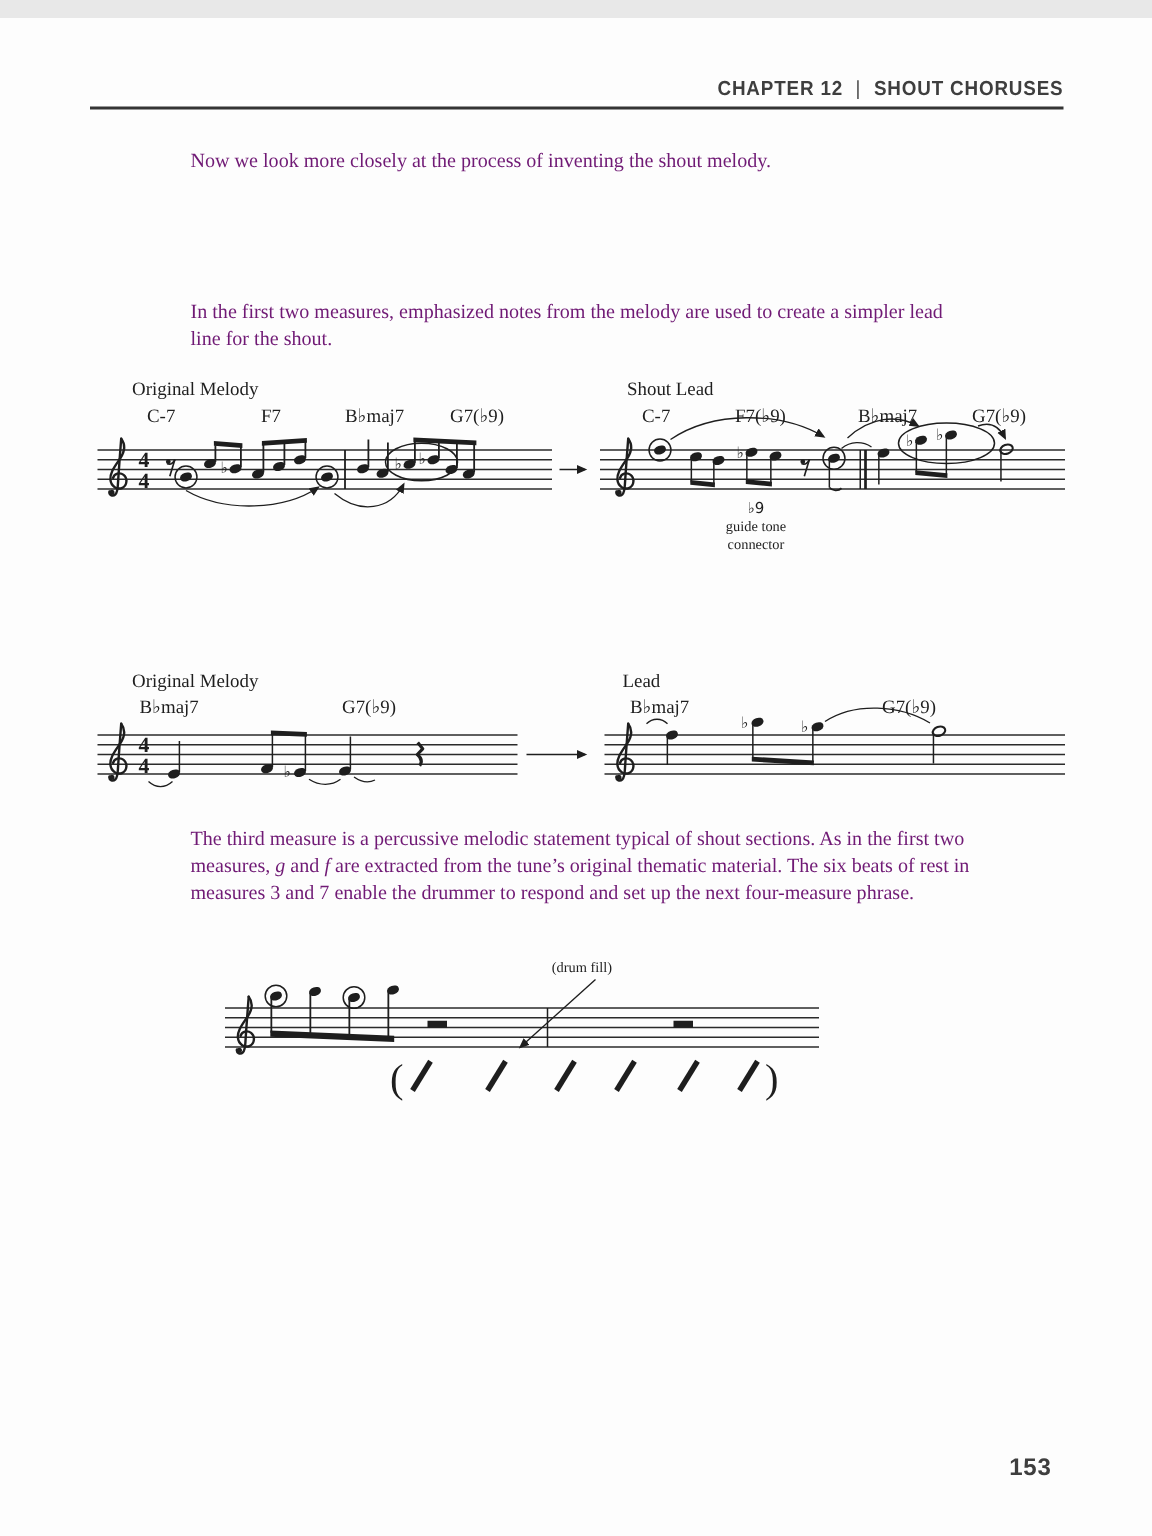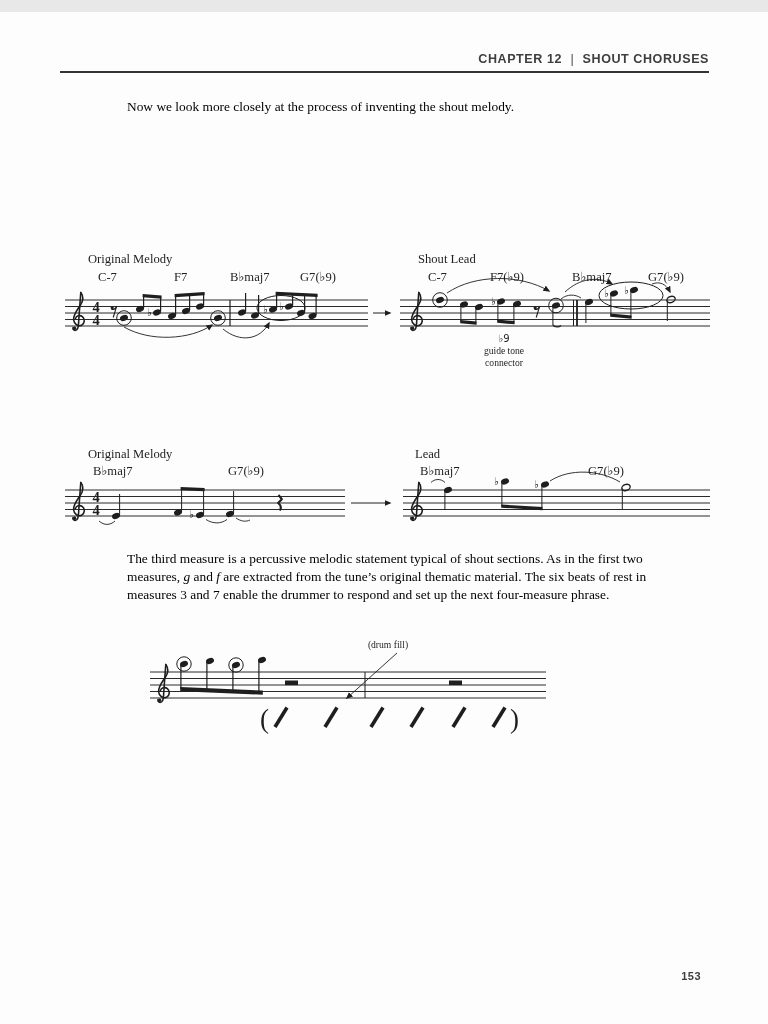--- a/index.html
+++ b/index.html
@@ -6,48 +6,49 @@
   .page{position:relative;width:768px;height:1024px;background:#fdfdfd;margin:12px auto;
         font-family:"Liberation Serif","DejaVu Serif",serif;color:#232323;overflow:hidden;text-decoration:underline;}
   
   .hdr{position:absolute;top:39px;left:60px;width:649px;text-align:right;
        font-family:"Liberation Sans","DejaVu Sans",sans-serif;font-weight:bold;
        font-size:13.5px;letter-spacing:.6px;color:#3e3e3e;transform:scaleX(.93);transform-origin:100% 50%;}
   .hdr .div{display:inline-block;padding:0 9px;font-weight:normal;color:#4a4a4a;}
   .hdr-rule{position:absolute;top:59px;left:60px;width:649px;height:2px;background:#343434;}
   
   .para{position:absolute;left:127px;width:524px;font-size:13.4px;line-height:17.9px;
-        text-align:left;color:#000000;}
+        text-align:left;color:#701a75;}
   .para em{font-style:italic;}
   
   .music{position:absolute;}
   svg text{fill:#1e1e1e;}
   .lbl{font-family:"Liberation Serif","DejaVu Serif",serif;font-size:12.6px;}
   .chord{font-family:"Liberation Serif","DejaVu Serif",serif;font-size:12.6px;}
   .small-ann{font-family:"Liberation Serif","DejaVu Serif",serif;font-size:9.6px;}
   .flat-ann{font-family:"DejaVu Sans","Liberation Sans",sans-serif;font-size:10px;}
   .tsig{font-family:"Liberation Serif","DejaVu Serif",serif;font-size:14.5px;font-weight:bold;}
   .acc{font-family:"DejaVu Sans","Liberation Sans",sans-serif;font-size:10.5px;}
   .paren{font-family:"Liberation Serif","DejaVu Serif",serif;font-size:27px;}
   .stave line, .stave path{stroke:#2a2a2a;}
   .pageno{position:absolute;top:958px;left:60px;width:649px;text-align:right;
           font-family:"Liberation Sans","DejaVu Sans",sans-serif;font-weight:bold;
-          font-size:11px;color:#3e3e3e;letter-spacing:.5px;padding-right:8px;box-sizing:border-box;}
+          font-size:16px;color:#3e3e3e;letter-spacing:.5px;padding-right:8px;box-sizing:border-box;}
 </style>
 </head>
 <body>
 
 <div class="page">
 
   <div class="hdr">
     <span>CHAPTER 12</span><span class="div">|</span><span>SHOUT CHORUSES</span>
   </div>
   <div class="hdr-rule"></div>
 
   <div class="para" style="top:86px">Now we look more closely at the process of inventing the shout melody.</div>
+  <div class="para" style="top:187px">In the first two measures, emphasized notes from the melody are used to create a simpler lead line for the shout.</div>
 
   <svg class="music" style="top:236px;left:60px" width="652" height="126" viewBox="0 0 652 126">
     <defs>
       <marker id="arr" markerWidth="8" markerHeight="8" refX="5.5" refY="3" orient="auto" markerUnits="userSpaceOnUse">
         <path d="M0,0 L7,3 L0,6 Z" fill="#1e1e1e"></path>
       </marker>
       <g id="gclef" fill="none" stroke="#1e1e1e" stroke-width="1.6" stroke-linecap="round">
         <path d="M 2.8,-20.5 C 5.8,-16.5 5.2,-12 2.2,-7.5 C -1.5,-2 -4.8,2 -4.4,6.8 C -4,11.3 0.2,13.8 3.6,12.2 C 6.8,10.7 7.2,5.8 4.4,3.6 C 1.8,1.6 -1.8,2.8 -2.6,5.6"></path>
         <path d="M 2.8,-20.5 C 2,-10 1.2,0 0.6,10 C 0.4,13.5 0,15.5 -1,16.5 C -3,18.3 -5.6,16.8 -5,14.6"></path>
         <circle cx="-3.4" cy="15.2" r="1.7" fill="#1e1e1e" stroke="none"></circle>

